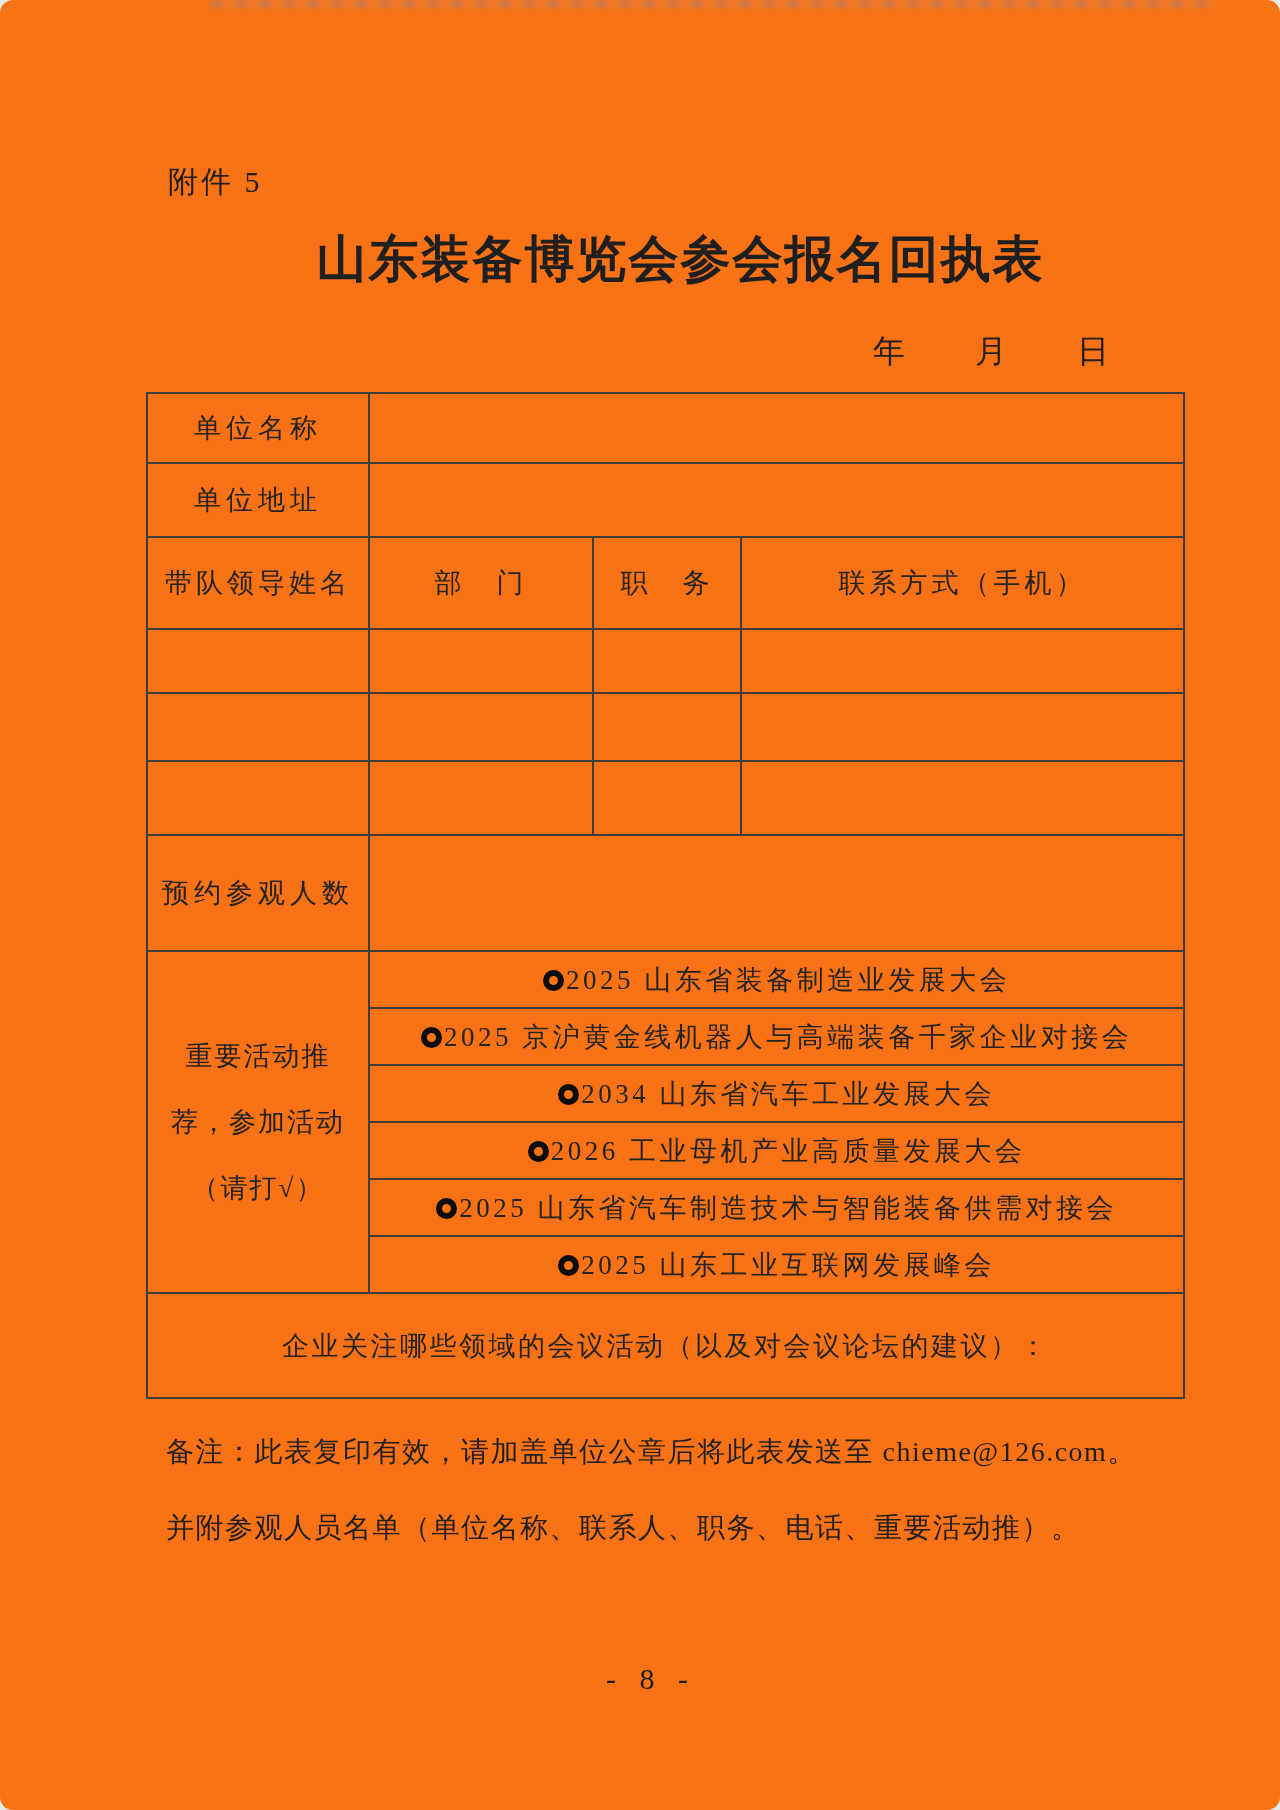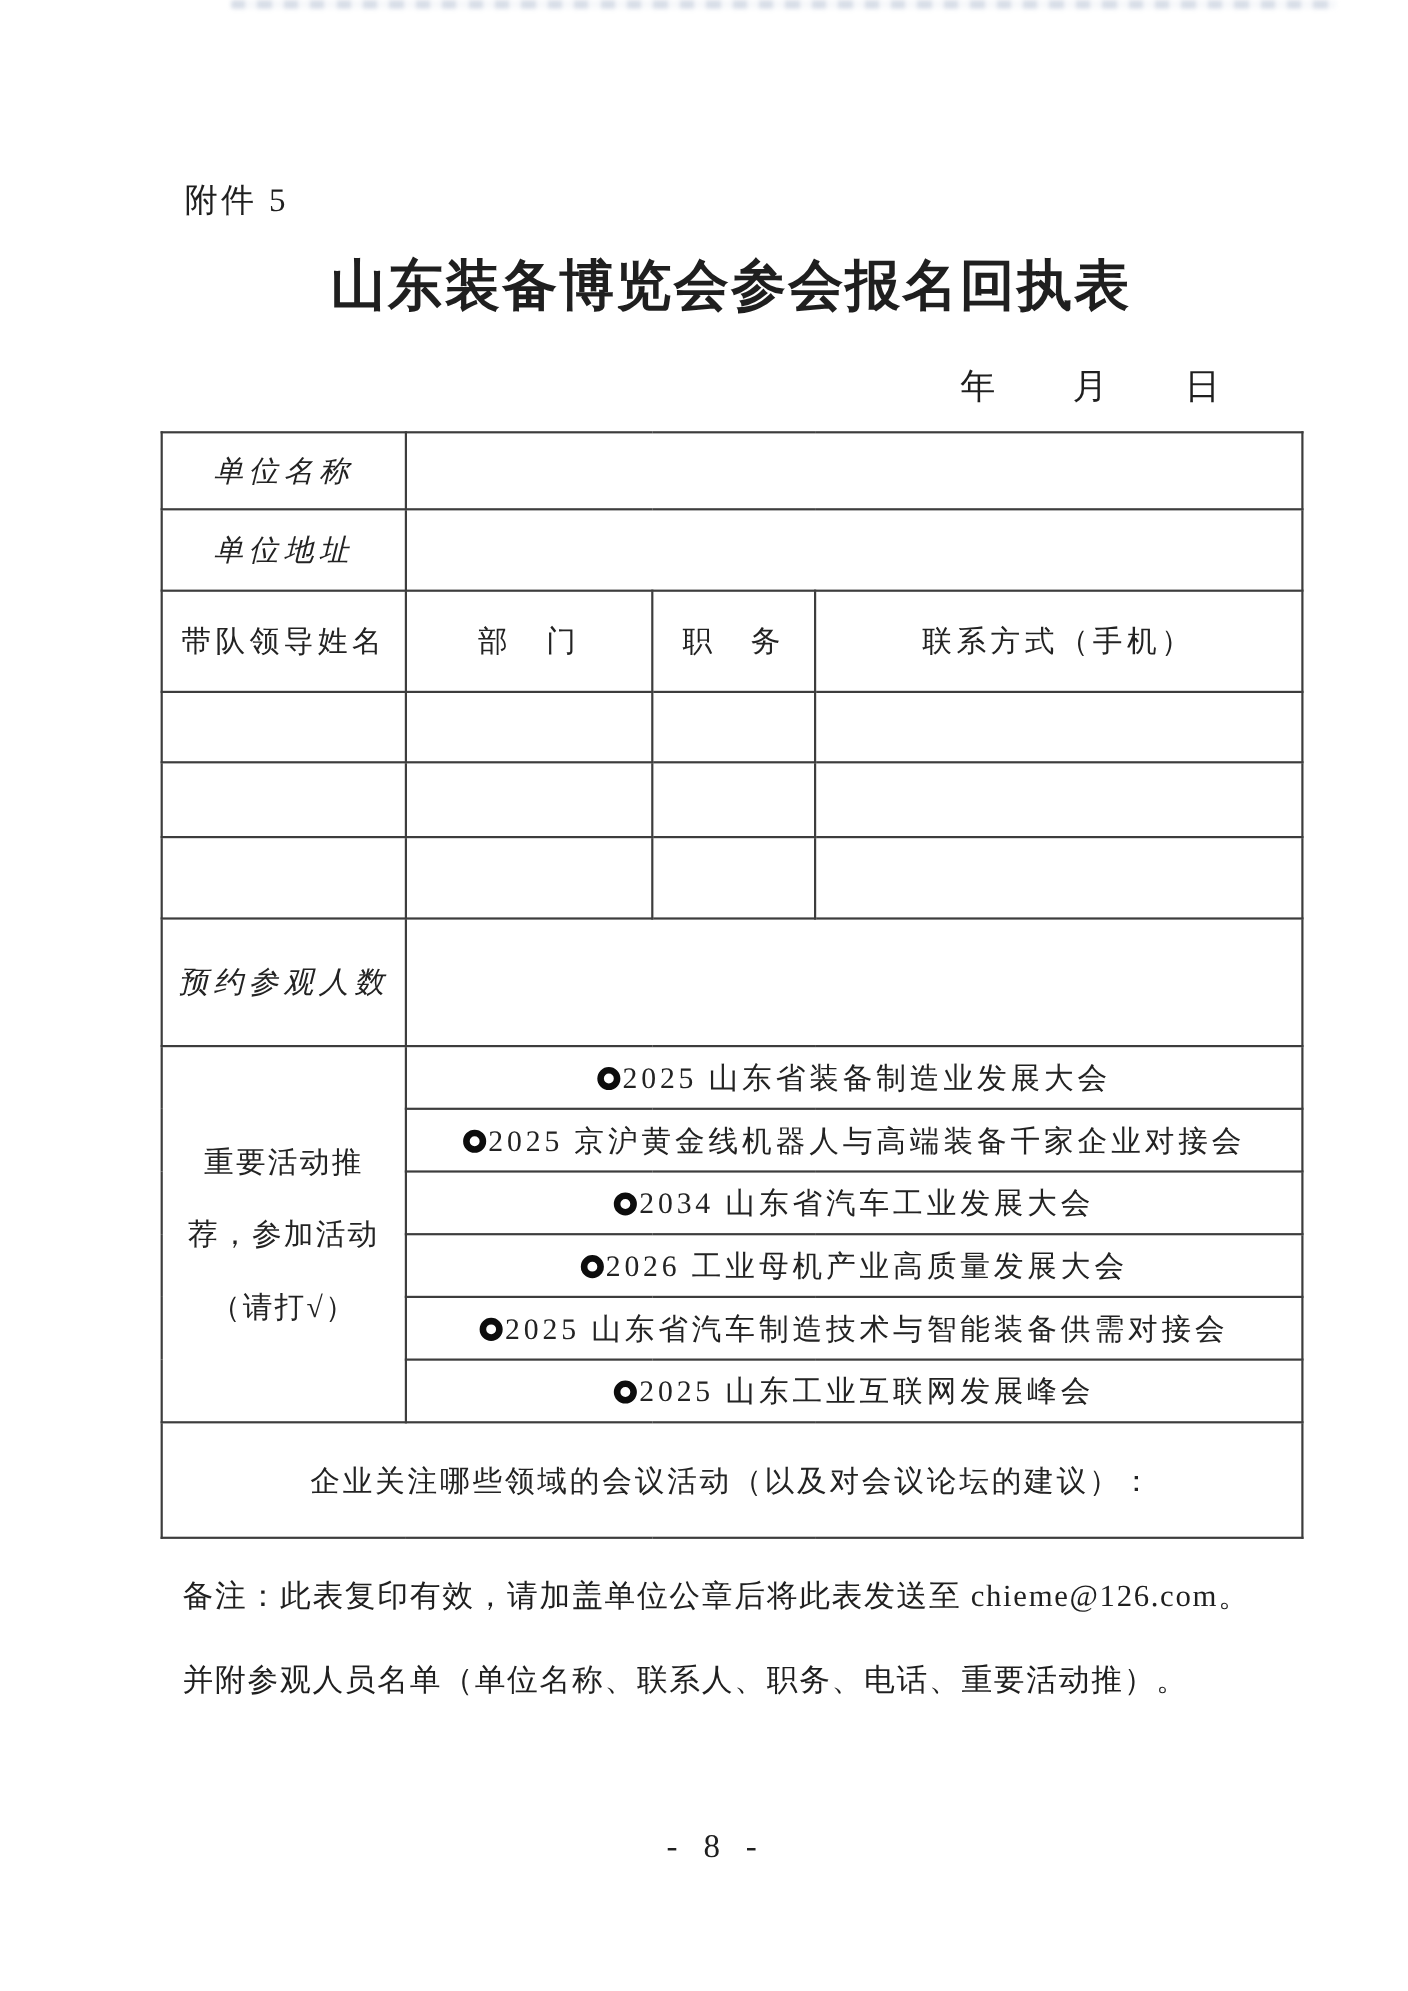--- a/index.html
+++ b/index.html
@@ -1,39 +1,40 @@
 <!DOCTYPE html>
 <html><head>
 <meta charset="utf-8">
 <style>
   html,body { margin:0; padding:0; background:#e8e8e6; }
   .page {
     position:relative;
     width:1280px; height:1810px;
     margin:0 auto;
-    background:#ffffff;
+    background:#f97316;
     font-family:"Liberation Serif", serif;
     color:#1f1f1f;
     overflow:hidden;
+    border-radius:13px;
   }
   
   .scan-artifact {
     position:absolute; left:210px; top:0; width:1005px; height:8px;
     background:repeating-linear-gradient(90deg,
       rgba(122,142,176,0.30) 0 13px,
       rgba(176,190,214,0.10) 13px 24px);
     filter:blur(2px);
     border-radius:2px;
   }
   .attachment {
     position:absolute; left:168px; top:162px;
     font-size:30px; letter-spacing:3px;
   }
   .title {
-    position:absolute; left:146px; top:226px; width:1037px;
+    position:absolute; left:162px; top:226px; width:1037px;
     text-align:center;
     font-size:50px; font-weight:bold; letter-spacing:2px;
     white-space:nowrap;
   }
   .dateline {
     position:absolute; left:146px; top:330px; width:1037px;
     box-sizing:border-box; padding-right:72px;
     text-align:right;
     font-size:32px; letter-spacing:2px;
   }
@@ -43,21 +44,21 @@
     border-collapse:collapse;
   }
   table.form td {
     border:2px solid #3d3d3d;
     font-size:27px;
     text-align:center;
     vertical-align:middle;
     color:#232323;
     padding:0;
   }
-  td.lbl { letter-spacing:5px;font-style:italic; }
+  td.lbl { letter-spacing:5px; }
   td.hdr { letter-spacing:4px; }
   td.act {
     text-align:left; padding-left:20px;
     font-size:29px; letter-spacing:3.5px;
     white-space:nowrap; overflow:hidden;
   }
   .ring {
     display:inline-block; box-sizing:border-box;
     width:21px; height:21px;
     border:6.5px solid #0d0d0d; border-radius:50%;

